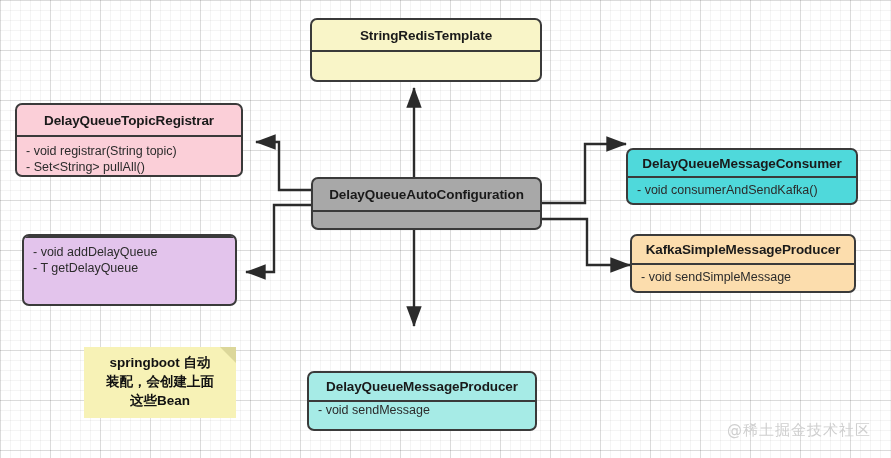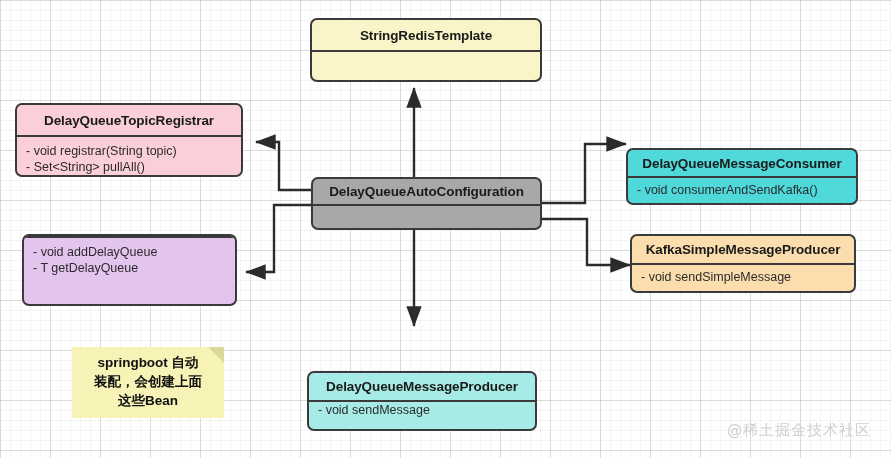--- a/index.html
+++ b/index.html
@@ -66,21 +66,21 @@
   .c-pink    { background: #fbcfd8; }
   .c-purple  { background: #e3c4ec; }
   .c-gray    { background: #a8a8a8; }
   .c-cyan    { background: #4fd9db; }
   .c-cyan2   { background: #a6ebe6; margin-top: 43px; }
   .c-orange  { background: #fcddad; }
 
   
   #sticky-note {
     position: absolute;
-    left: 72px;
+    left: 84px;
     top: 347px;
     width: 152px;
     height: 71px;
     background: #f7f2b6;
     z-index: 4;
   }
   #sticky-note .note-fold {
     position: absolute;
     top: 0;
     right: 0;
@@ -171,21 +171,21 @@
 
   <div class="uml-box c-purple" style="left:22px; top:234px; width:215px; height:72px;">
     <div class="uml-divider"></div>
     <div class="uml-body">
       <div class="uml-member">- void addDelayQueue</div>
       <div class="uml-member">- T getDelayQueue</div>
     </div>
   </div>
 
   <div class="uml-box c-gray" style="left:311px; top:177px; width:231px; height:53px;">
-    <div class="uml-title" style="height:25px;">DelayQueueAutoConfiguration</div>
+    <div class="uml-title" style="height:31px;">DelayQueueAutoConfiguration</div>
     <div class="uml-divider"></div>
     <div class="uml-body" style="height:22px;"></div>
   </div>
 
   <div class="uml-box c-cyan" style="left:626px; top:116px; width:232px; height:57px;margin-top:32px;">
     <div class="uml-title" style="height:26px;">DelayQueueMessageConsumer</div>
     <div class="uml-divider"></div>
     <div class="uml-body" style="padding-top:4px;">
       <div class="uml-member">- void consumerAndSendKafka()</div>
     </div>

